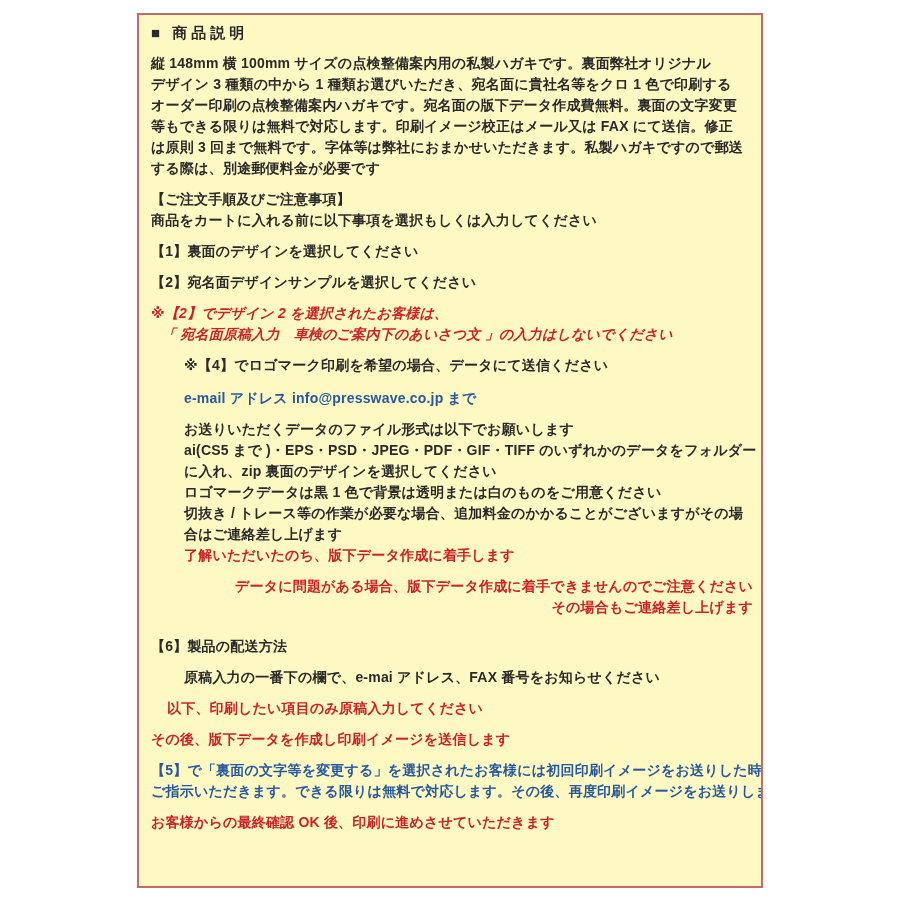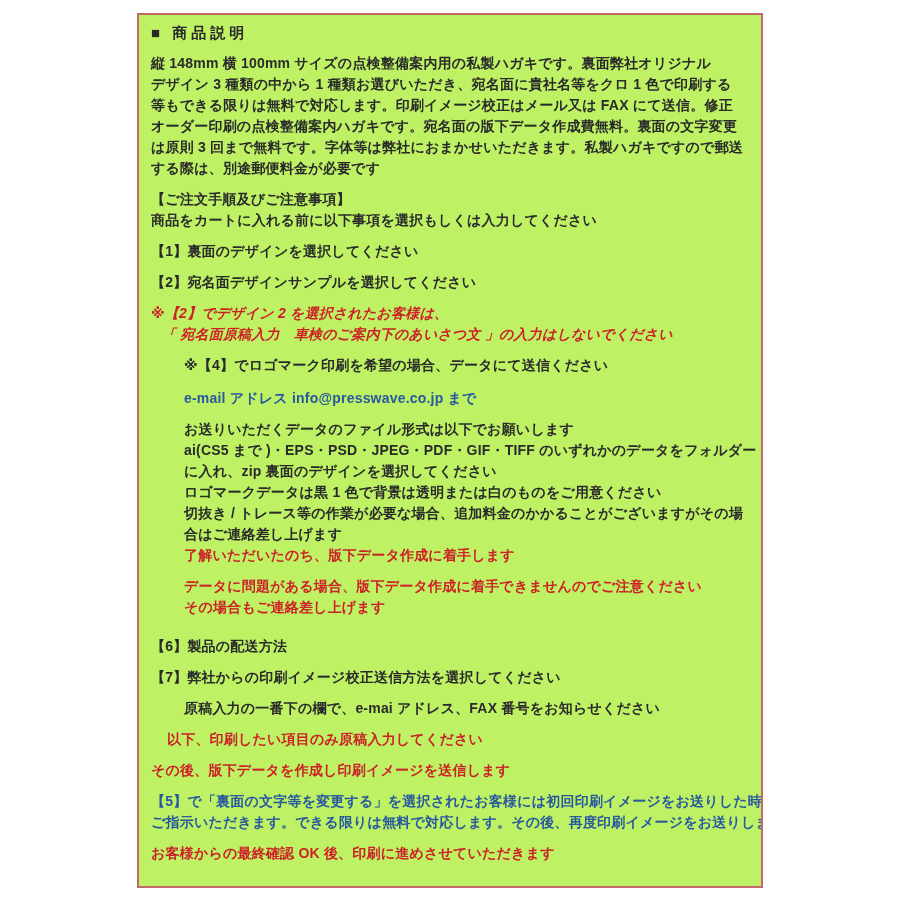--- a/index.html
+++ b/index.html
@@ -34,29 +34,29 @@
   .heading .line {
     letter-spacing: 4px;
     font-size: 15px;
   }
   .indent-1 { padding-left: 11px; }
   .indent-2 { padding-left: 33px; }
 </style>
 </head>
 <body>
 
-<div class="doc-box" style="border-color: rgb(196, 105, 110); background: #bef264;">
+<div class="doc-box" style="border-color: rgb(196, 105, 110); background: #fef9c3;">
     <div class="block heading" style="color: rgb(42, 42, 42);">
       <div class="line">■ 商品説明</div>
     </div>
     <div class="block" style="color: rgb(42, 42, 42);">
       <div class="line">縦 148mm 横 100mm サイズの点検整備案内用の私製ハガキです。裏面弊社オリジナル</div>
       <div class="line">デザイン 3 種類の中から 1 種類お選びいただき、宛名面に貴社名等をクロ 1 色で印刷する</div>
+      <div class="line">オーダー印刷の点検整備案内ハガキです。宛名面の版下データ作成費無料。裏面の文字変更</div>
       <div class="line">等もできる限りは無料で対応します。印刷イメージ校正はメール又は FAX にて送信。修正</div>
-      <div class="line">オーダー印刷の点検整備案内ハガキです。宛名面の版下データ作成費無料。裏面の文字変更</div>
       <div class="line">は原則 3 回まで無料です。字体等は弊社におまかせいただきます。私製ハガキですので郵送</div>
       <div class="line">する際は、別途郵便料金が必要です</div>
     </div>
     <div class="block" style="color: rgb(42, 42, 42); ">
       <div class="line">【ご注文手順及びご注意事項】</div>
       <div class="line">商品をカートに入れる前に以下事項を選択もしくは入力してください</div>
     </div>
     <div class="block" style="color: rgb(42, 42, 42);">
       <div class="line">【1】裏面のデザインを選択してください</div>
     </div>
@@ -77,29 +77,26 @@
       <div class="line indent-2">お送りいただくデータのファイル形式は以下でお願いします</div>
       <div class="line indent-2">ai(CS5 まで )・EPS・PSD・JPEG・PDF・GIF・TIFF のいずれかのデータをフォルダー</div>
       <div class="line indent-2">に入れ、zip 裏面のデザインを選択してください</div>
       <div class="line indent-2">ロゴマークデータは黒 1 色で背景は透明または白のものをご用意ください</div>
       <div class="line indent-2">切抜き / トレース等の作業が必要な場合、追加料金のかかることがございますがその場</div>
       <div class="line indent-2">合はご連絡差し上げます</div>
     </div>
     <div class="block" style="color: rgb(205, 33, 40); margin-top: 0px;">
       <div class="line indent-2">了解いただいたのち、版下データ作成に着手します</div>
     </div>
-    <div class="block" style="color: rgb(205, 33, 40);">
+    <div class="block" style="color: rgb(205, 33, 40); text-align: right;">
       <div class="line indent-2">データに問題がある場合、版下データ作成に着手できませんのでご注意ください</div>
       <div class="line indent-2">その場合もご連絡差し上げます</div>
     </div>
     <div class="block" style="color: rgb(42, 42, 42); margin-top: 18px;">
       <div class="line">【6】製品の配送方法</div>
-    </div>
-    <div class="block" style="color: rgb(42, 42, 42);">
-      <div class="line">【7】弊社からの印刷イメージ校正送信方法を選択してください</div>
     </div>
     <div class="block" style="color: rgb(42, 42, 42);">
       <div class="line indent-2">原稿入力の一番下の欄で、e-mai アドレス、FAX 番号をお知らせください</div>
     </div>
     <div class="block" style="color: rgb(205, 33, 40); margin-left: 16px;">
       <div class="line">以下、印刷したい項目のみ原稿入力してください</div>
     </div>
     <div class="block" style="color: rgb(205, 33, 40);">
       <div class="line">その後、版下データを作成し印刷イメージを送信します</div>
     </div>

